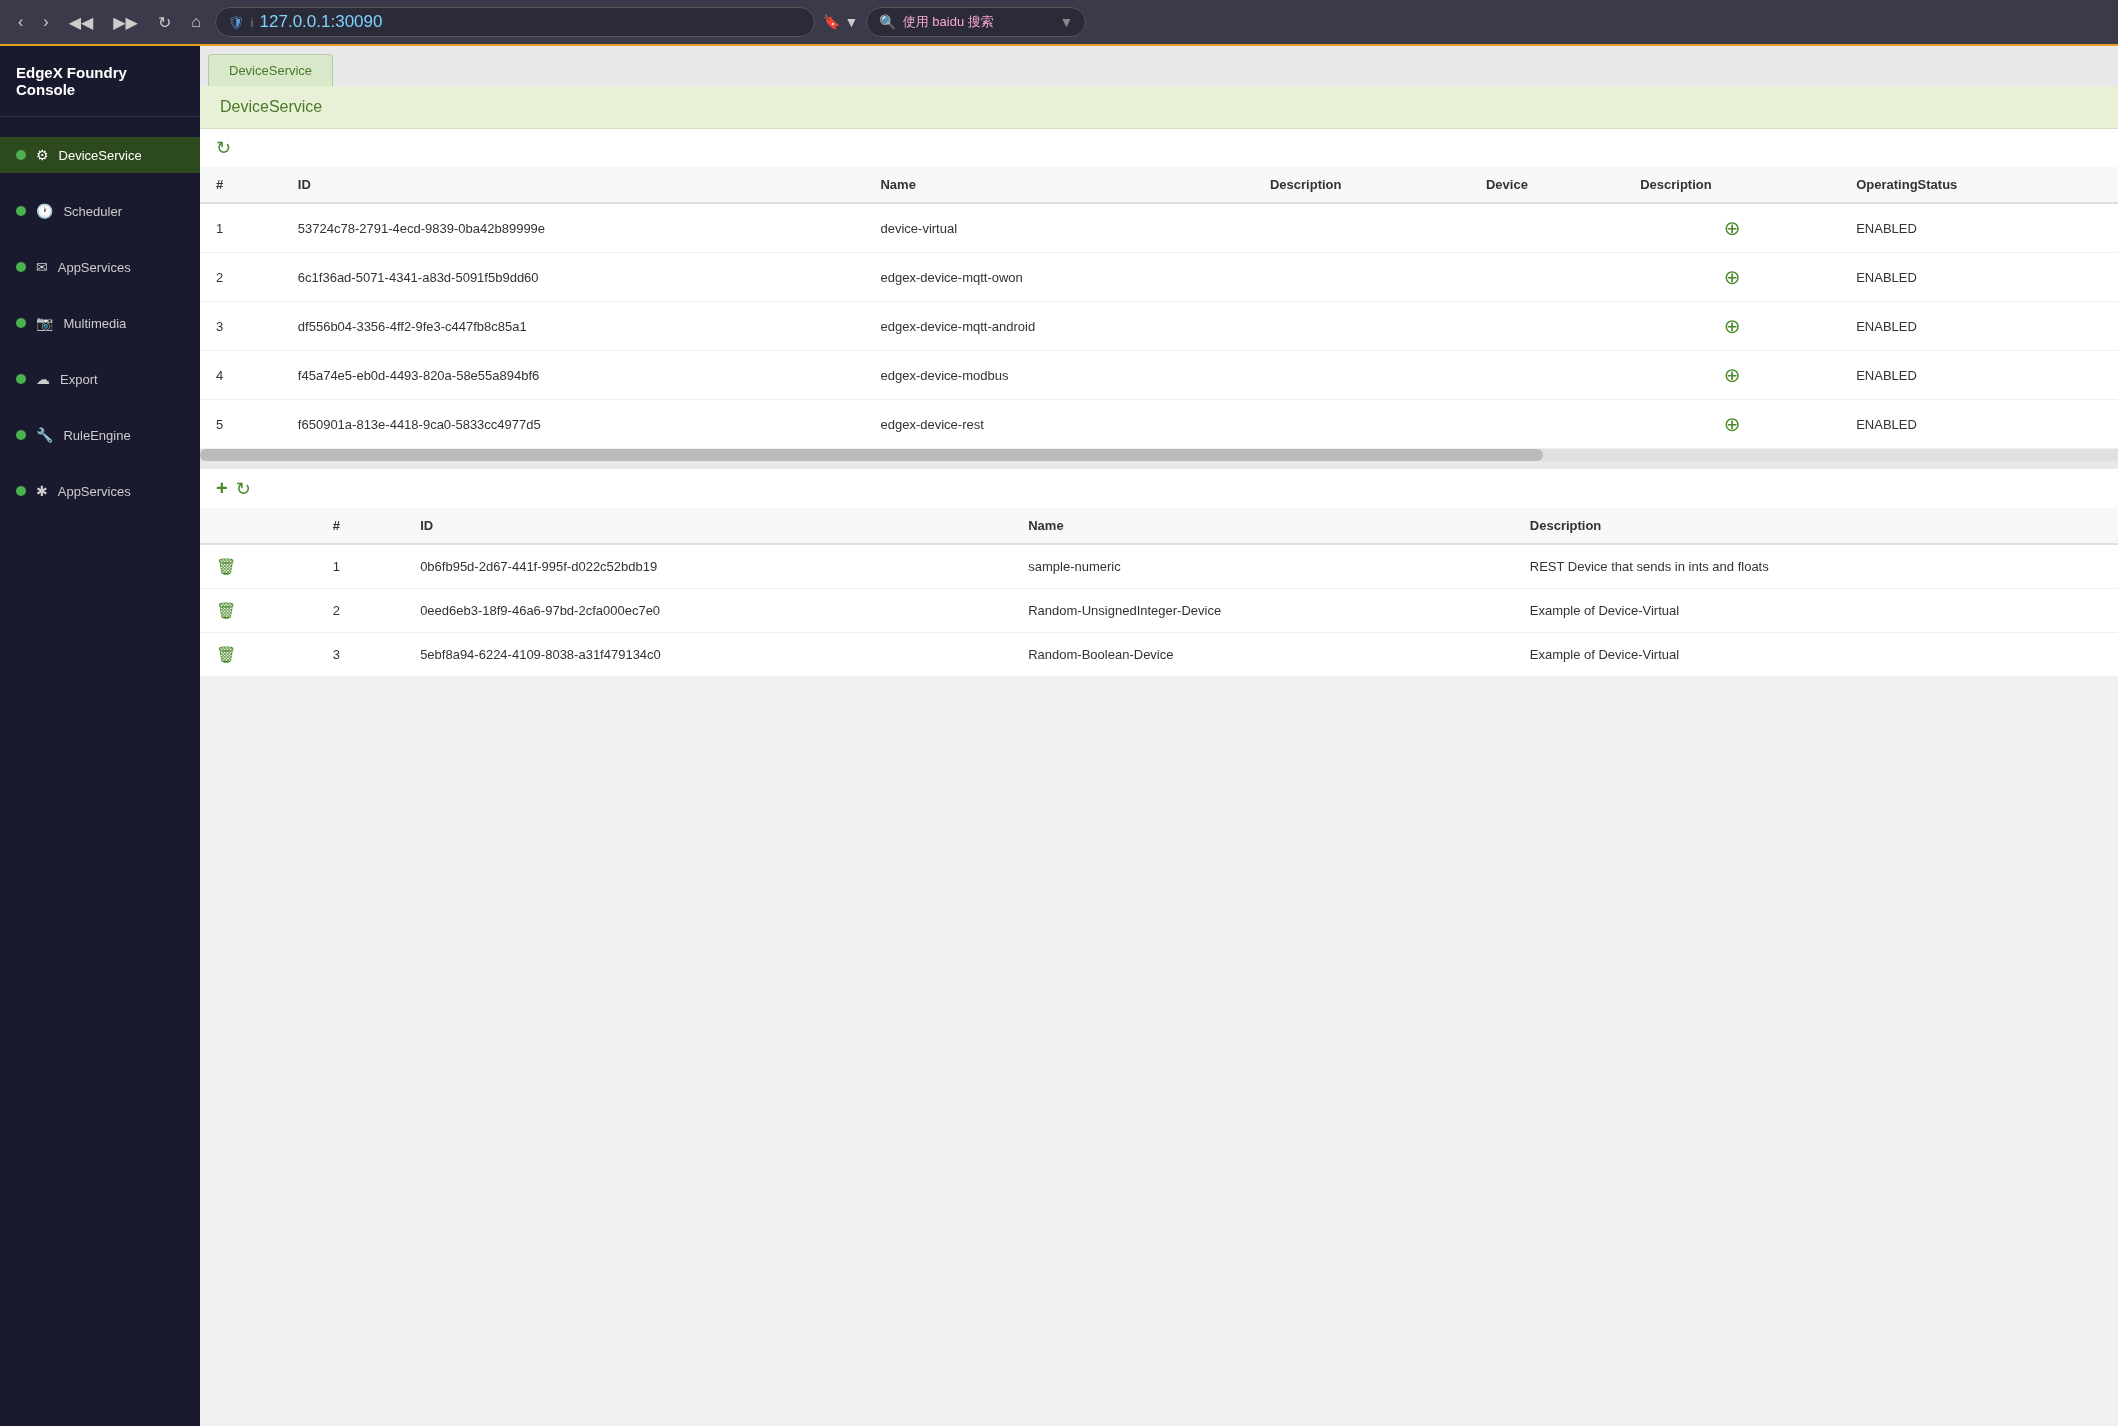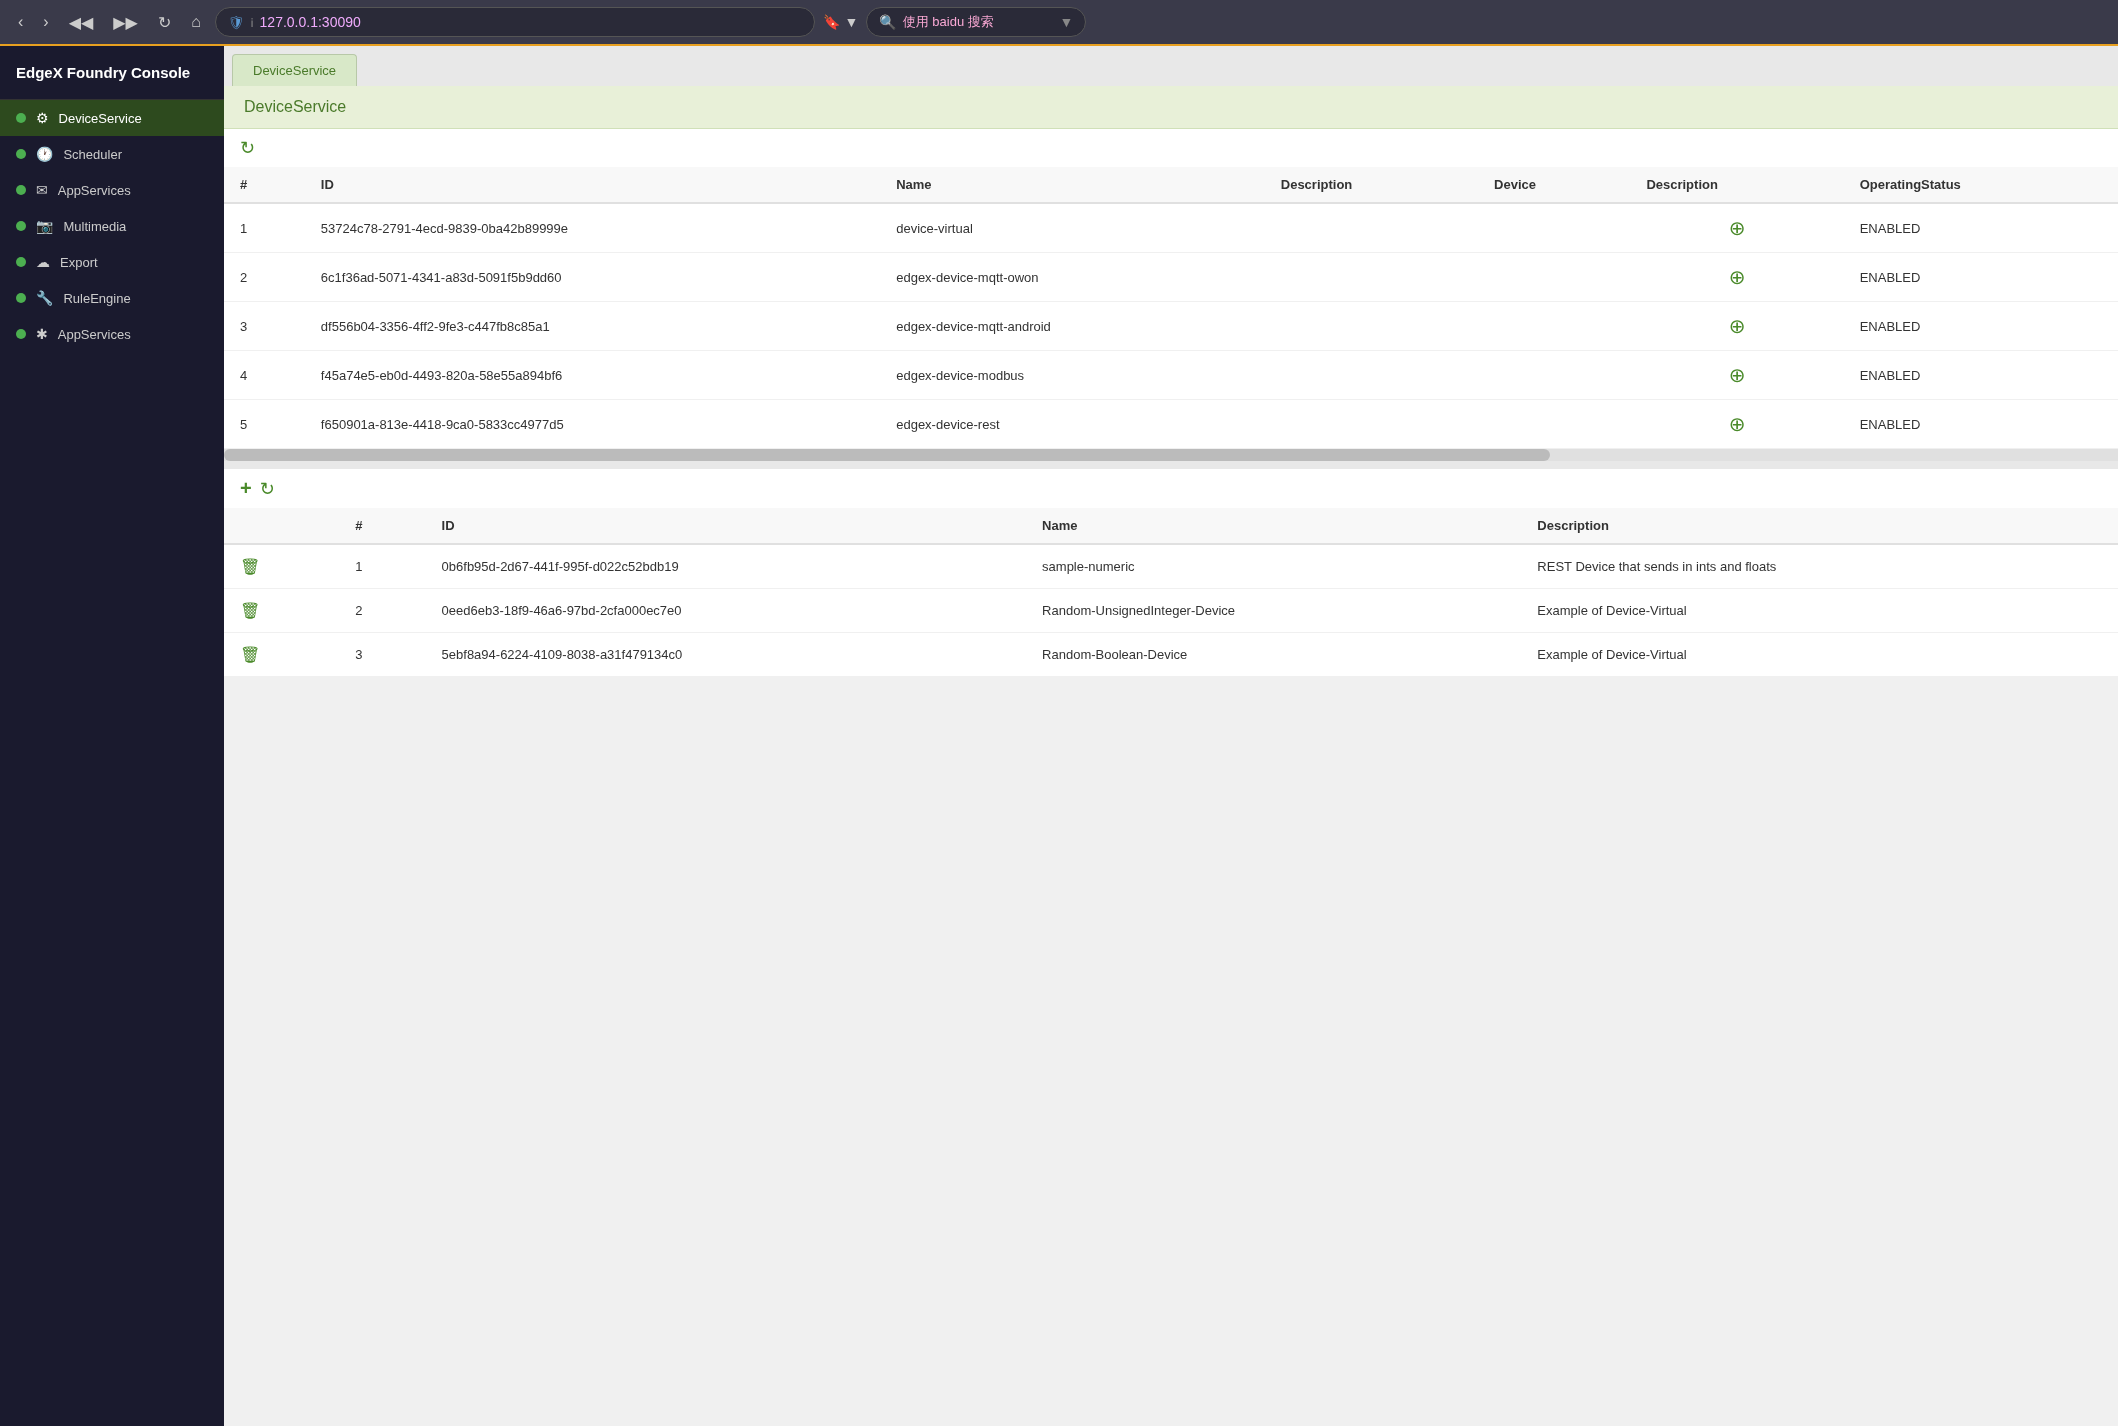--- a/index.html
+++ b/index.html
@@ -4,31 +4,31 @@
   <style>
     * { box-sizing: border-box; margin: 0; padding: 0; }
     body { font-family: -apple-system, BlinkMacSystemFont, 'Segoe UI', sans-serif; font-size: 14px; background: #f5f5f5; display: flex; flex-direction: column; height: 100vh; overflow: hidden; }
 
     
     .browser-chrome { background: #3a3a4a; height: 46px; display: flex; align-items: center; padding: 0 12px; gap: 8px; flex-shrink: 0; border-bottom: 2px solid #e8a020; }
     .nav-btn { background: none; border: none; color: #ccc; font-size: 16px; cursor: pointer; padding: 4px 6px; border-radius: 3px; }
     .address-bar { flex: 1; max-width: 600px; background: #2a2a38; border: 1px solid #555; border-radius: 20px; display: flex; align-items: center; padding: 0 12px; gap: 6px; height: 30px; }
     .address-bar .shield { color: #5b9bd5; font-size: 13px; }
     .address-bar .info { color: #888; font-size: 12px; }
-    .address-text { color: #f0abfc; font-size: 14px; }
+    .address-text { color: #7dd3fc; font-size: 17px; }
     .bookmark-area { display: flex; align-items: center; gap: 4px; color: #ccc; }
     .search-bar { background: #2a2a38; border: 1px solid #555; border-radius: 20px; display: flex; align-items: center; padding: 0 12px; gap: 6px; height: 30px; min-width: 220px; }
     .search-bar .search-icon { color: #888; }
     .search-text { color: #f9a8d4; font-size: 13px; }
 
     
     .app-layout { display: flex; flex: 1; overflow: hidden; }
 
     
-    .sidebar { background: #1a1a2e; width: 224px; flex-shrink: 0; display: flex; flex-direction: column; }
+    .sidebar { background: #1a1a2e; width: 200px; flex-shrink: 0; display: flex; flex-direction: column; gap: 20px; }
     .sidebar-title { color: #fff; font-size: 15px; font-weight: bold; padding: 18px 16px; border-bottom: 1px solid #333; }
     .sidebar-item { display: flex; align-items: center; gap: 10px; padding: 10px 16px; color: #ccc; cursor: pointer; font-size: 13px; }
     .sidebar-item.active { background: #2d4a1e; color: #fff; }
     .sidebar-dot { width: 10px; height: 10px; border-radius: 50%; background: #4caf50; flex-shrink: 0; }
     .sidebar-icon { font-size: 14px; }
 
     
     .main-content { flex: 1; overflow-y: auto; background: #f0f0f0; }
 
     

